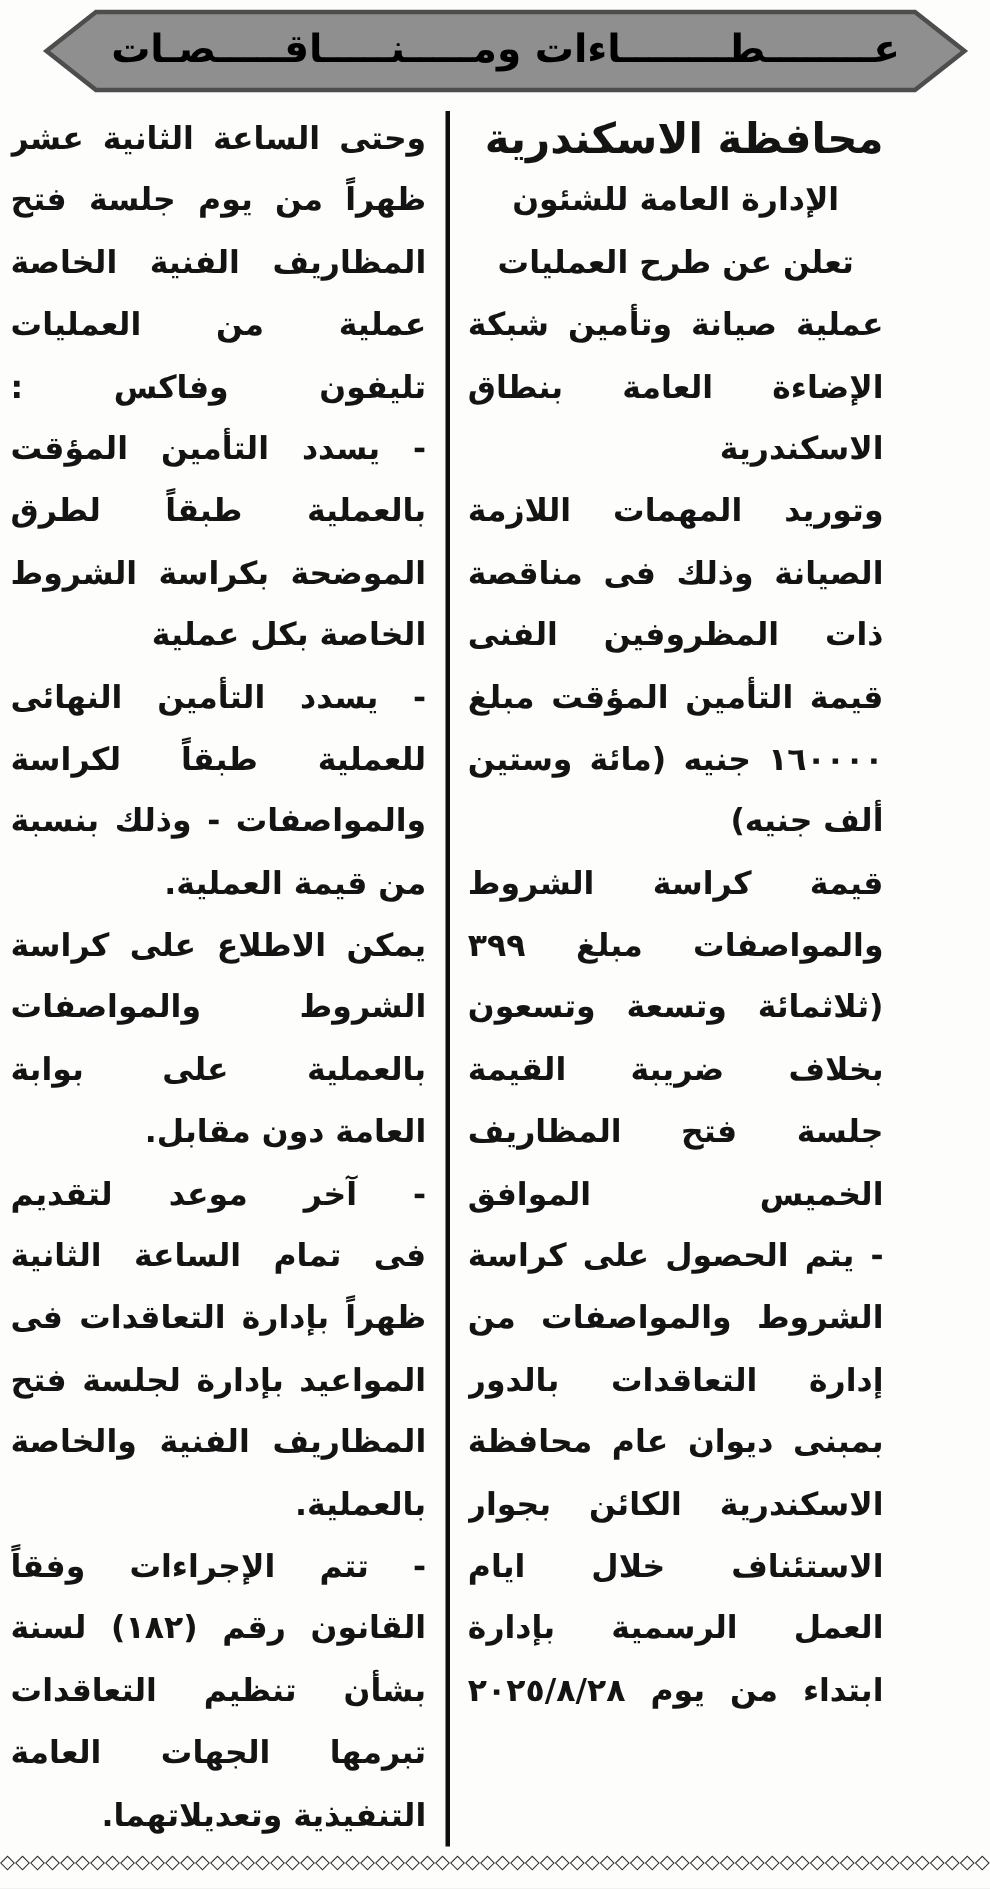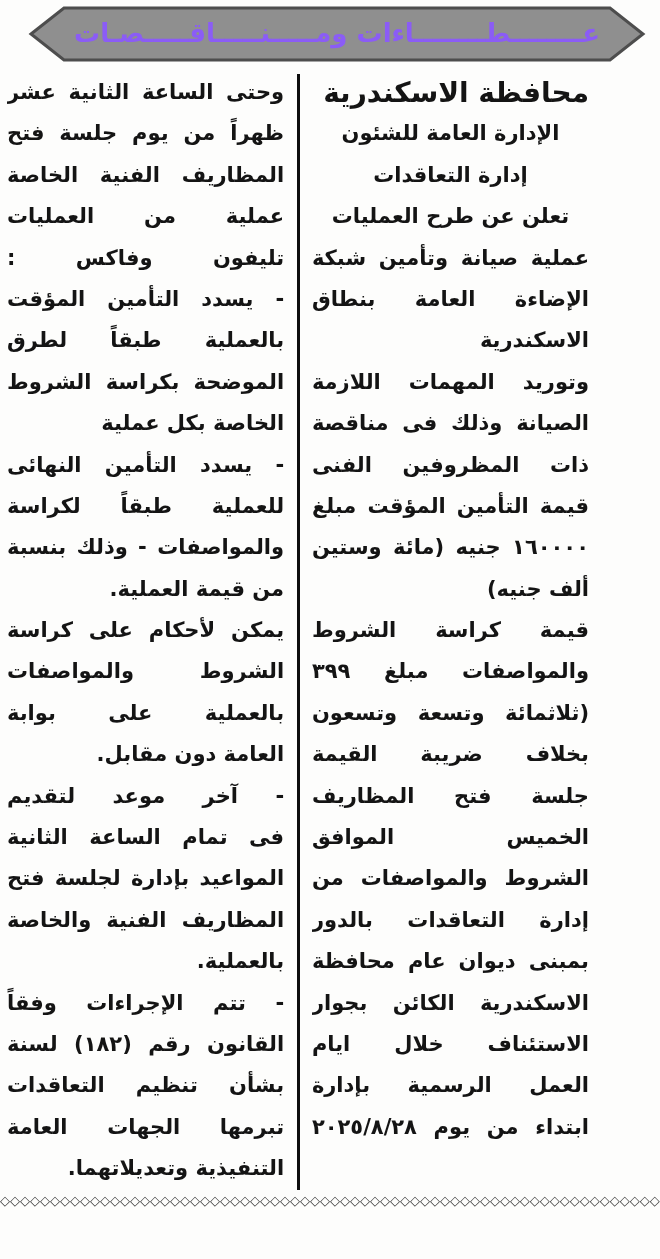--- a/index.html
+++ b/index.html
@@ -39,74 +39,75 @@
 </style>
 </head>
 <body>
 
 <div class="page" style="color: rgb(20, 20, 20);">
 
   <div class="banner-wrap">
     <svg width="618" height="58" viewBox="0 0 618 58">
       <polygon points="3,29 36,3 582,3 615,29 582,55 36,55" stroke="#4d4d4d" stroke-width="3" fill="#8f8f8f"></polygon>
     </svg>
-    <div class="banner-title" dir="rtl" style="color: #8b5cf6;">عــــــــطــــــــاءات ومـــــنـــــاقـــــصـات</div>
+    <div class="banner-title" dir="rtl" style="color: #000000;">عــــــــطــــــــاءات ومـــــنـــــاقـــــصـات</div>
   </div>
 
   <div class="columns">
     <div class="col" id="col-left" dir="rtl">
         <div class="line justify">وحتى الساعة الثانية عشر</div>
         <div class="line justify">ظهراً من يوم جلسة فتح</div>
         <div class="line justify">المظاريف الفنية الخاصة بكل</div>
         <div class="line justify">عملية من العمليات التنفيذية</div>
         <div class="line justify">تليفون وفاكس : ٤٢٣٤١٤٠-٠٣</div>
         <div class="line justify">- يسدد التأمين المؤقت الخاص</div>
         <div class="line justify">بالعملية طبقاً لطرق السداد</div>
         <div class="line justify">الموضحة بكراسة الشروط</div>
         <div class="line right">الخاصة بكل عملية</div>
         <div class="line justify">- يسدد التأمين النهائى</div>
         <div class="line justify">للعملية طبقاً لكراسة الشروط</div>
         <div class="line justify">والمواصفات - وذلك بنسبة 2٪</div>
         <div class="line right">من قيمة العملية.</div>
-        <div class="line justify">يمكن لأحكام على كراسة</div>
+        <div class="line justify">يمكن الاطلاع على كراسة</div>
         <div class="line justify">الشروط والمواصفات الخاصة</div>
         <div class="line justify">بالعملية على بوابة التعاقدات</div>
         <div class="line right">العامة دون مقابل.</div>
         <div class="line justify">- آخر موعد لتقديم العطاءات</div>
         <div class="line justify">فى تمام الساعة الثانية عشرة</div>
+        <div class="line justify">ظهراً بإدارة التعاقدات فى</div>
         <div class="line justify">المواعيد بإدارة لجلسة فتح</div>
         <div class="line justify">المظاريف الفنية والخاصة</div>
         <div class="line right">بالعملية.</div>
         <div class="line justify">- تتم الإجراءات وفقاً لأحكام</div>
         <div class="line justify">القانون رقم (١٨٢) لسنة ٢٠١٨</div>
         <div class="line justify">بشأن تنظيم التعاقدات التى</div>
         <div class="line justify">تبرمها الجهات العامة ولائحته</div>
         <div class="line right">التنفيذية وتعديلاتهما.</div>
       </div>
     <div class="divider" style="background: rgb(14, 14, 14);"></div>
     <div class="col" id="col-right" dir="rtl">
         <div class="line h1">محافظة الاسكندرية</div>
         <div class="line center">الإدارة العامة للشئون وتسعون</div>
-        <div class="line center">إدارة التعاقدات</div>
         <div class="line center">تعلن عن طرح العمليات الآتية</div>
         <div class="line justify">عملية صيانة وتأمين شبكة</div>
         <div class="line justify">الإضاءة العامة بنطاق محافظة</div>
         <div class="line right">الاسكندرية</div>
         <div class="line justify">وتوريد المهمات اللازمة لأعمال</div>
         <div class="line justify">الصيانة وذلك فى مناقصة عامة</div>
         <div class="line justify">ذات المظروفين الفنى والمالي</div>
         <div class="line justify">قيمة التأمين المؤقت مبلغ</div>
         <div class="line justify">١٦٠٠٠٠ جنيه (مائة وستين</div>
         <div class="line right">ألف جنيه)</div>
         <div class="line justify">قيمة كراسة الشروط</div>
         <div class="line justify">والمواصفات مبلغ ٣٩٩ جنيها</div>
         <div class="line justify">(ثلاثمائة وتسعة وتسعون جنيها)</div>
         <div class="line justify">بخلاف ضريبة القيمة المضافة</div>
         <div class="line justify">جلسة فتح المظاريف الفنية يوم</div>
         <div class="line justify">الخميس الموافق ٢٠٢٥/٩/١١</div>
+        <div class="line justify">- يتم الحصول على كراسة</div>
         <div class="line justify">الشروط والمواصفات من مقر</div>
         <div class="line justify">إدارة التعاقدات بالدور الثالث</div>
         <div class="line justify">بمبنى ديوان عام محافظة</div>
         <div class="line justify">الاسكندرية الكائن بجوار</div>
         <div class="line justify">الاستئناف خلال ايام ومواعيد</div>
         <div class="line justify">العمل الرسمية بإدارة التعاقدات</div>
         <div class="line justify">ابتداء من يوم ٢٠٢٥/٨/٢٨</div>
       </div>
   </div>
 

